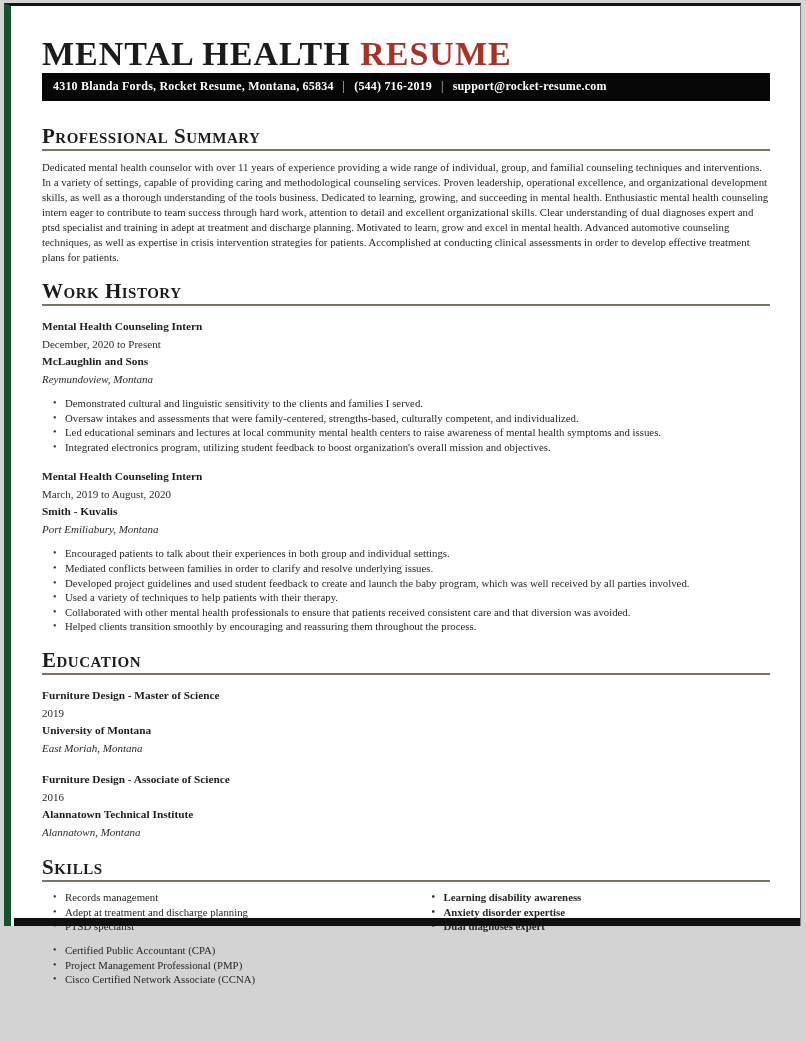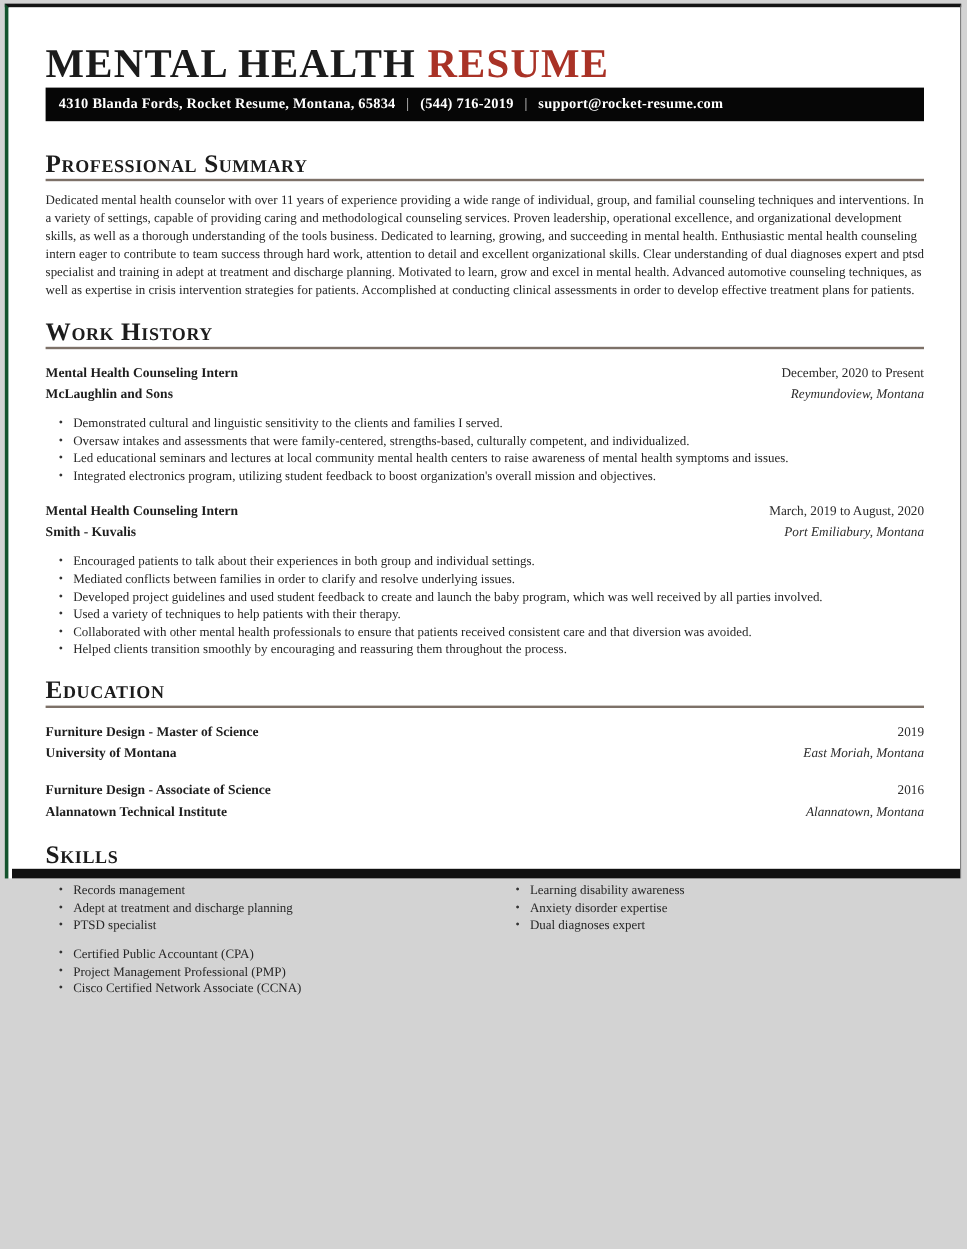--- a/index.html
+++ b/index.html
@@ -7,24 +7,24 @@
   body {
     background: #d3d3d3;
     font-family: "Liberation Serif", "DejaVu Serif", serif;
     color: #222;
     position: relative;
     overflow: hidden;
   }
   .sheet {
     position: absolute;
     left: 4px; top: 3px;
-    width: 797px; height: 729px;
+    width: 797px; height: 923px;
     background: #ffffff;
     border-top: 3px solid #141414;
-    border-left: 3px solid #14532d;
+    border-left: 7px solid #14532d;
     border-right: 1px solid #7f7f7f;
     padding: 0 30px 0 31px;
   }
   .bottom-bar {
     position: absolute;
     left: 3px; bottom: 0;
     width: calc(100% - 3px);
     height: 8px;
     background: #101010;
   }
@@ -71,20 +71,21 @@
     color: #262626;
     text-align: left;
   }
   .entry { margin-top: 12px; }
   .entry + .entry { margin-top: 14px; }
   .entry-row {
     display: flex;
     justify-content: space-between;
     align-items: baseline;
     line-height: 17.5px;
+    flex-direction: column;
   }
   .entry-title, .entry-sub { font-weight: 700; font-size: 11.3px; color: #1e1e1e; }
   .entry-date { font-size: 11px; color: #2a2a2a; font-weight: 400; }
   .entry-loc { font-size: 11px; color: #2a2a2a; font-style: italic; font-weight: 400; }
   ul.bullets {
     list-style: none;
     margin-top: 8px;
     padding-left: 11px;
   }
   ul.bullets li {
@@ -98,21 +99,21 @@
     content: "\2022";
     position: absolute;
     left: 0;
     top: 0;
     font-size: 10px;
     color: #333;
   }
   .skills-cols { display: flex; margin-top: 8px; }
   .skills-cols ul.bullets { margin-top: 0; }
   .skills-col-left { width: 52%; }
-  .skills-col-right { width: 48%; }
+  .skills-col-right { width: 48%; font-weight: bold; }
 </style>
 </head>
 <body>
 
 <div class="sheet">
 
   <h1 class="title"><span>MENTAL HEALTH</span> <span class="accent">RESUME</span></h1>
 
   <div class="contact-bar"><span>4310 Blanda Fords, Rocket Resume, Montana, 65834</span><span class="sep">|</span><span>(544) 716-2019</span><span class="sep">|</span><span>support@rocket-resume.com</span></div>
 

